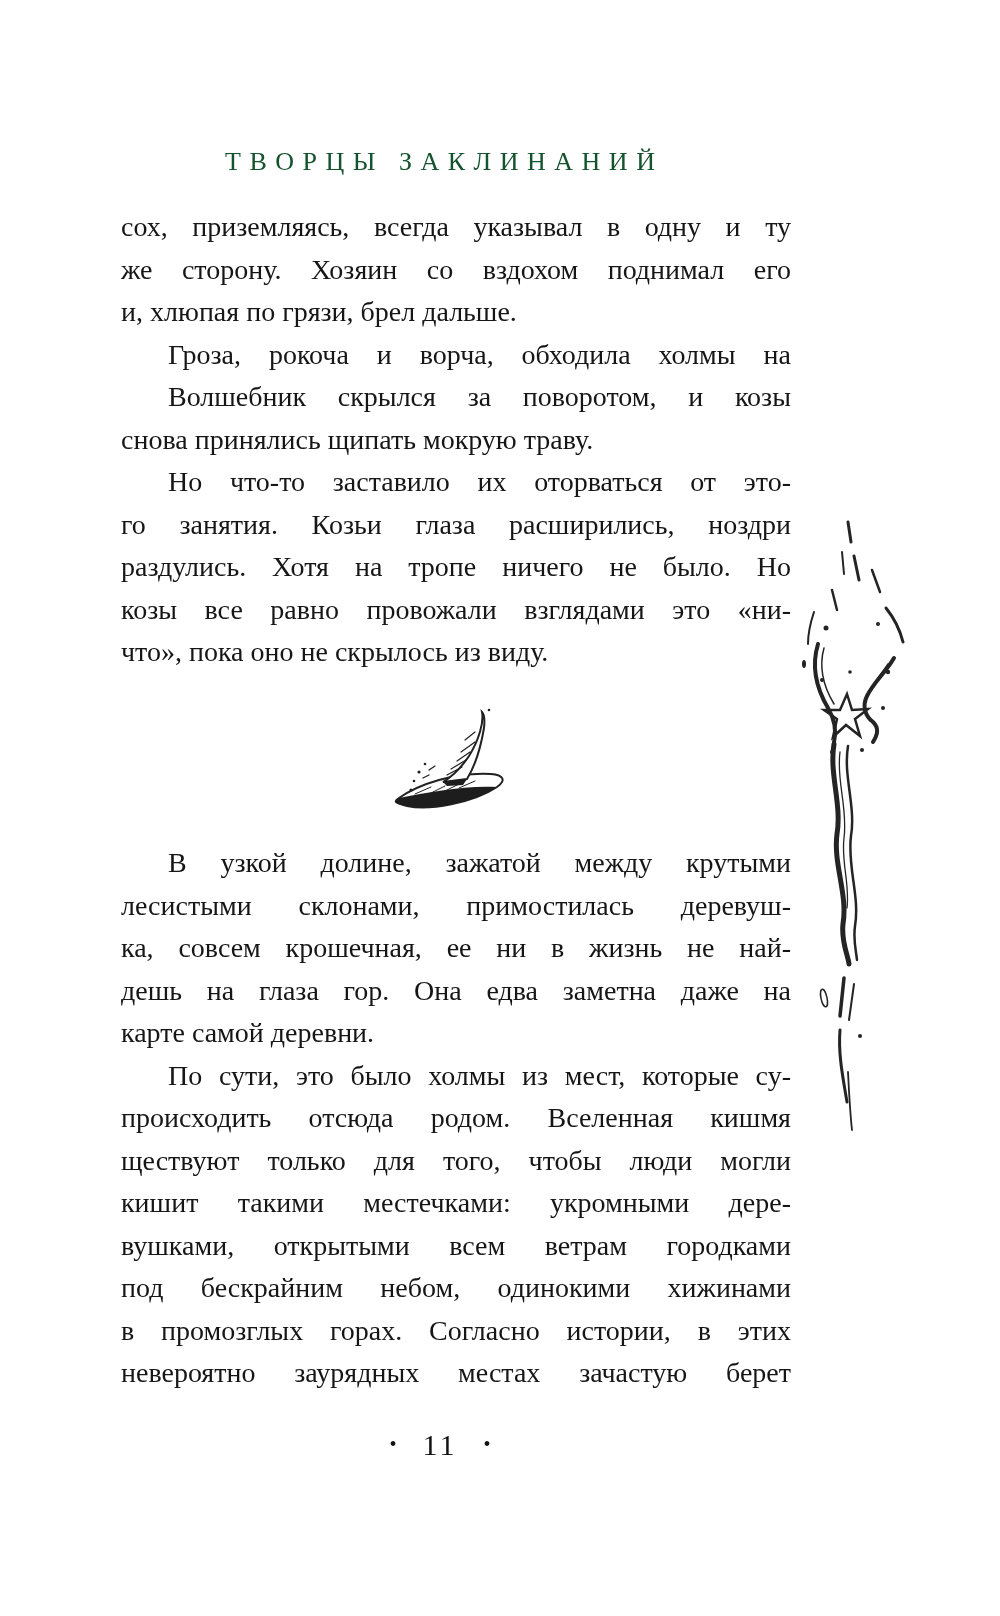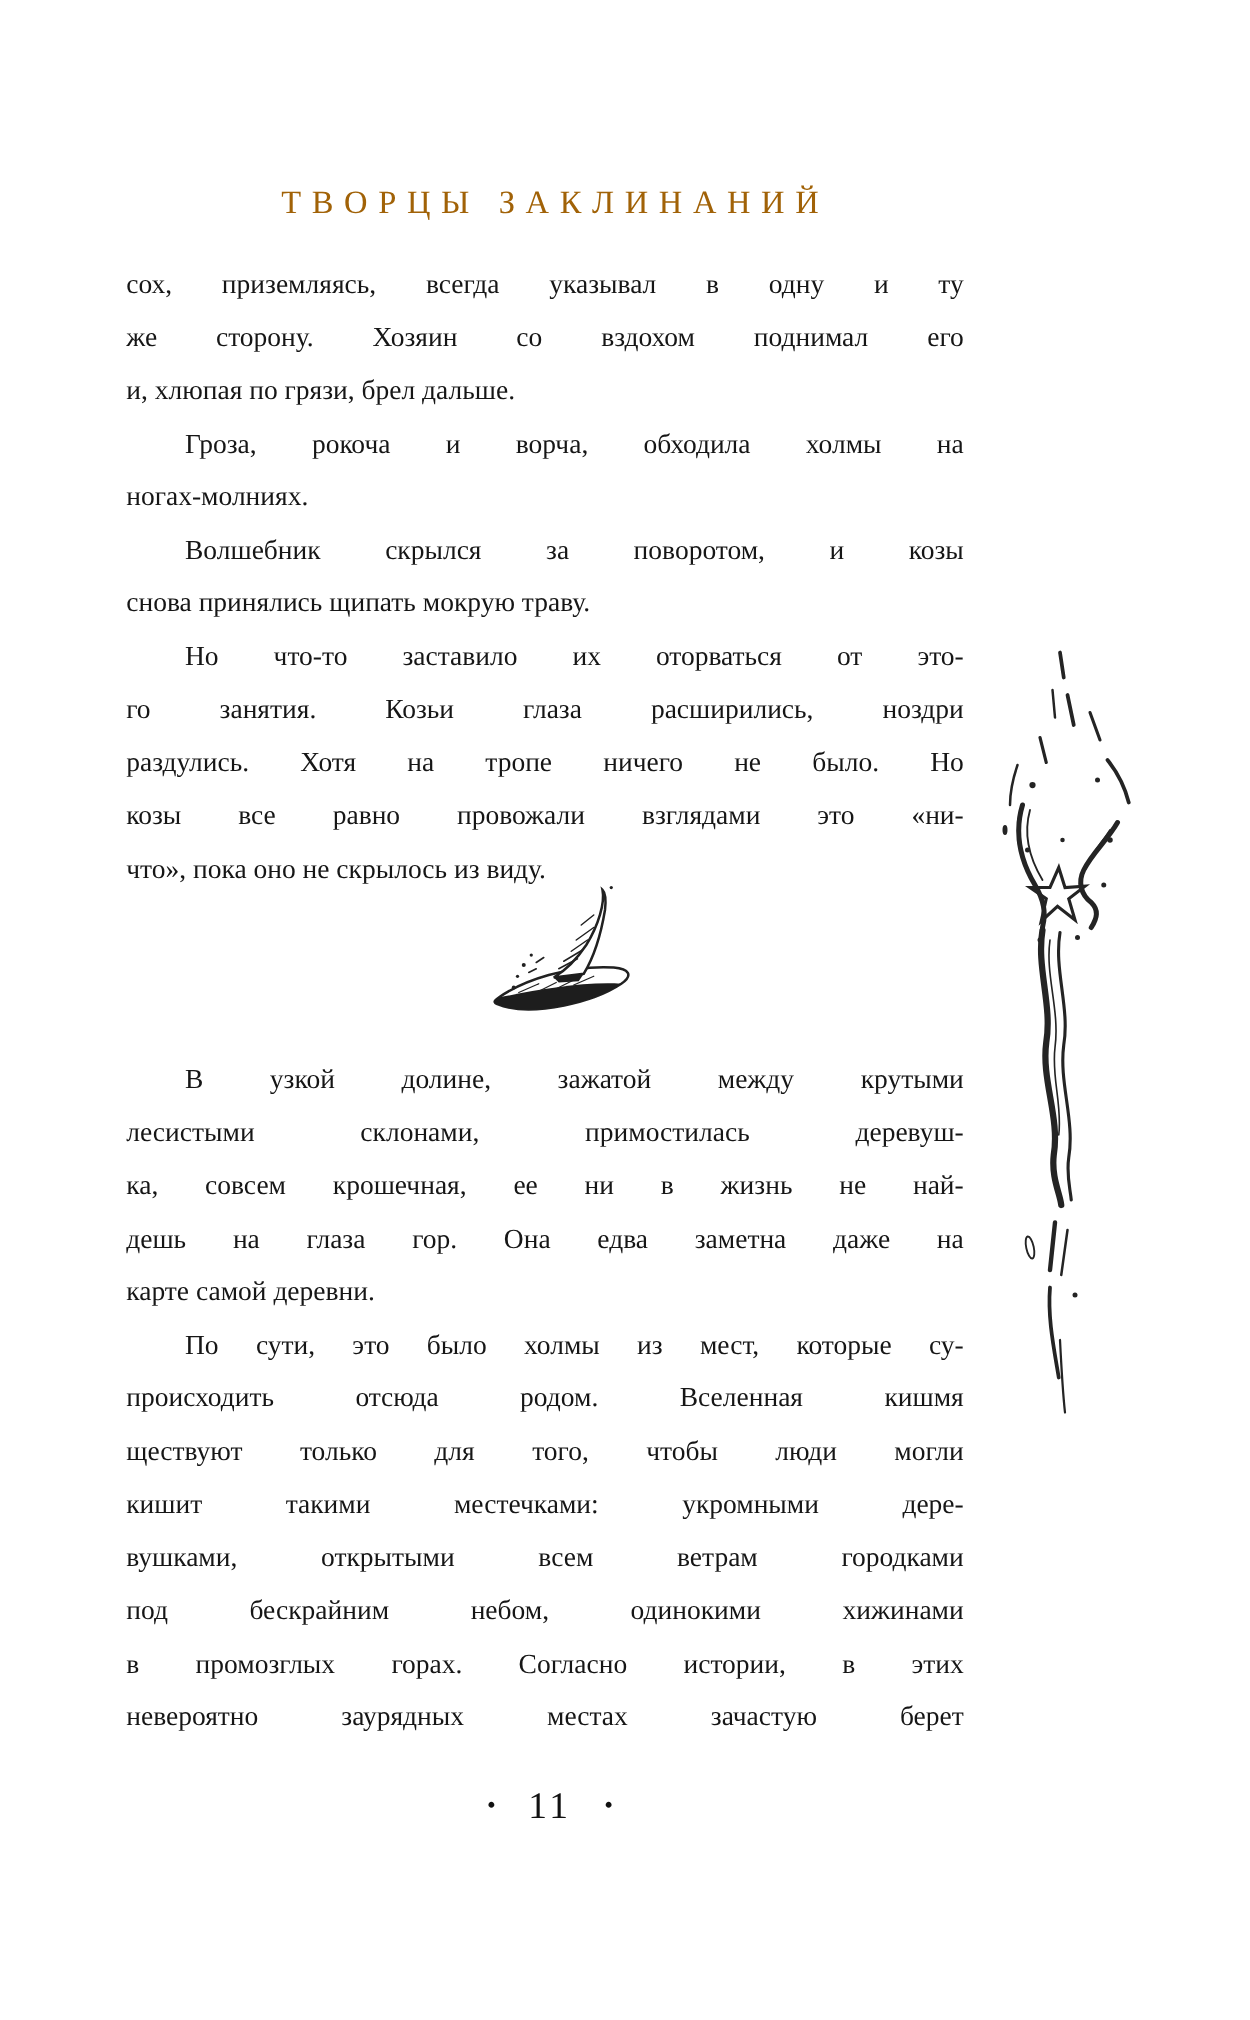--- a/index.html
+++ b/index.html
@@ -12,26 +12,26 @@
     color:#161616;
   }
   .running-header{
     position:absolute;
     left:105px;top:147px;width:670px;
     text-align:center;
     font-size:26px;
     letter-spacing:8.5px;
     text-indent:8.5px;
     white-space:nowrap;
-    color:#a16207;
+    color:#14532d;
   }
   .text-block{
     position:absolute;
-    left:101px;width:670px;
-    font-size:22px;
+    left:121px;width:670px;
+    font-size:28px;
   }
   .block-upper{top:206px;}
   .block-lower{top:842px;}
   .paragraph{margin:0;padding:0;}
   .line{
     height:42.5px;
     line-height:42.5px;
     white-space:normal;
     overflow:visible;
   }
@@ -70,21 +70,20 @@
   <div class="running-header">ТВОРЦЫ ЗАКЛИНАНИЙ</div>
 
   <div class="text-block block-upper">
     <div class="paragraph">
       <div class="line jl">сох, приземляясь, всегда указывал в одну и ту</div>
       <div class="line jl">же сторону. Хозяин со вздохом поднимал его</div>
       <div class="line ll">и, хлюпая по грязи, брел дальше.</div>
     </div>
     <div class="paragraph">
       <div class="line jl ind">Гроза, рокоча и ворча, обходила холмы на</div>
-      <div class="line ll">ногах-молниях.</div>
     </div>
     <div class="paragraph">
       <div class="line jl ind">Волшебник скрылся за поворотом, и козы</div>
       <div class="line ll">снова принялись щипать мокрую траву.</div>
     </div>
     <div class="paragraph">
       <div class="line jl ind">Но что-то заставило их оторваться от это-</div>
       <div class="line jl">го занятия. Козьи глаза расширились, ноздри</div>
       <div class="line jl">раздулись. Хотя на тропе ничего не было. Но</div>
       <div class="line jl">козы все равно провожали взглядами это «ни-</div>

